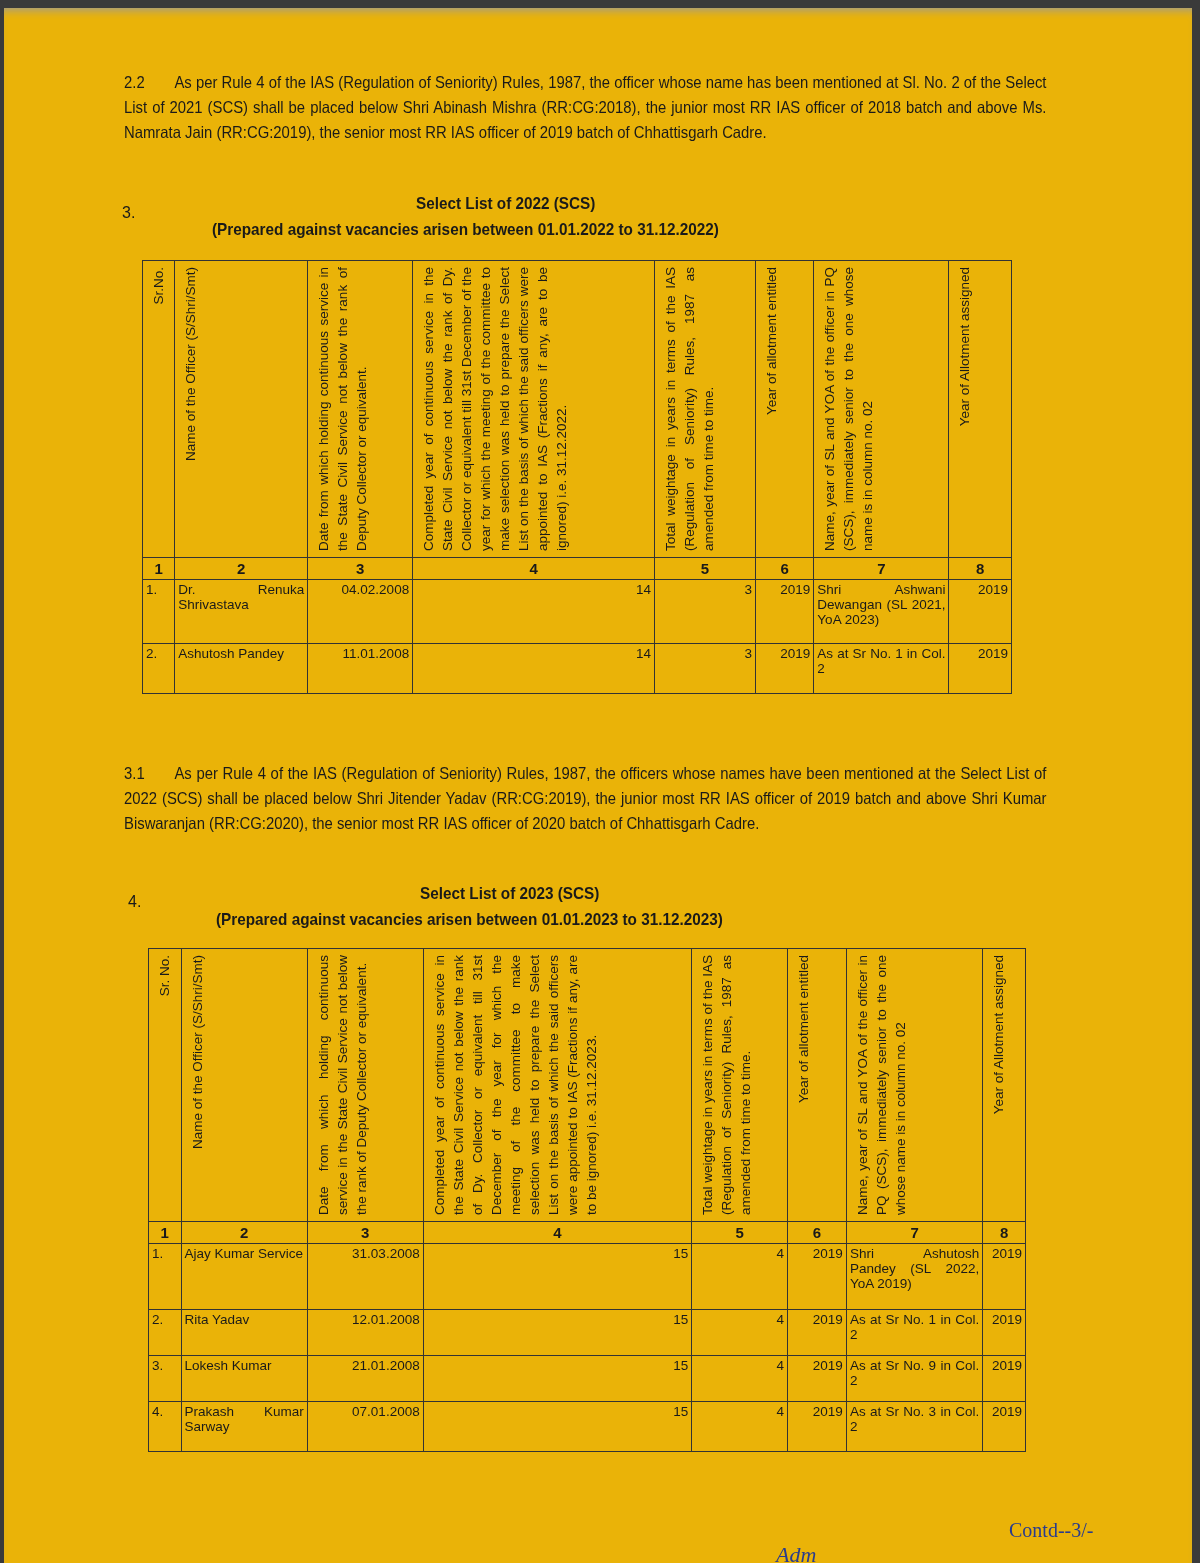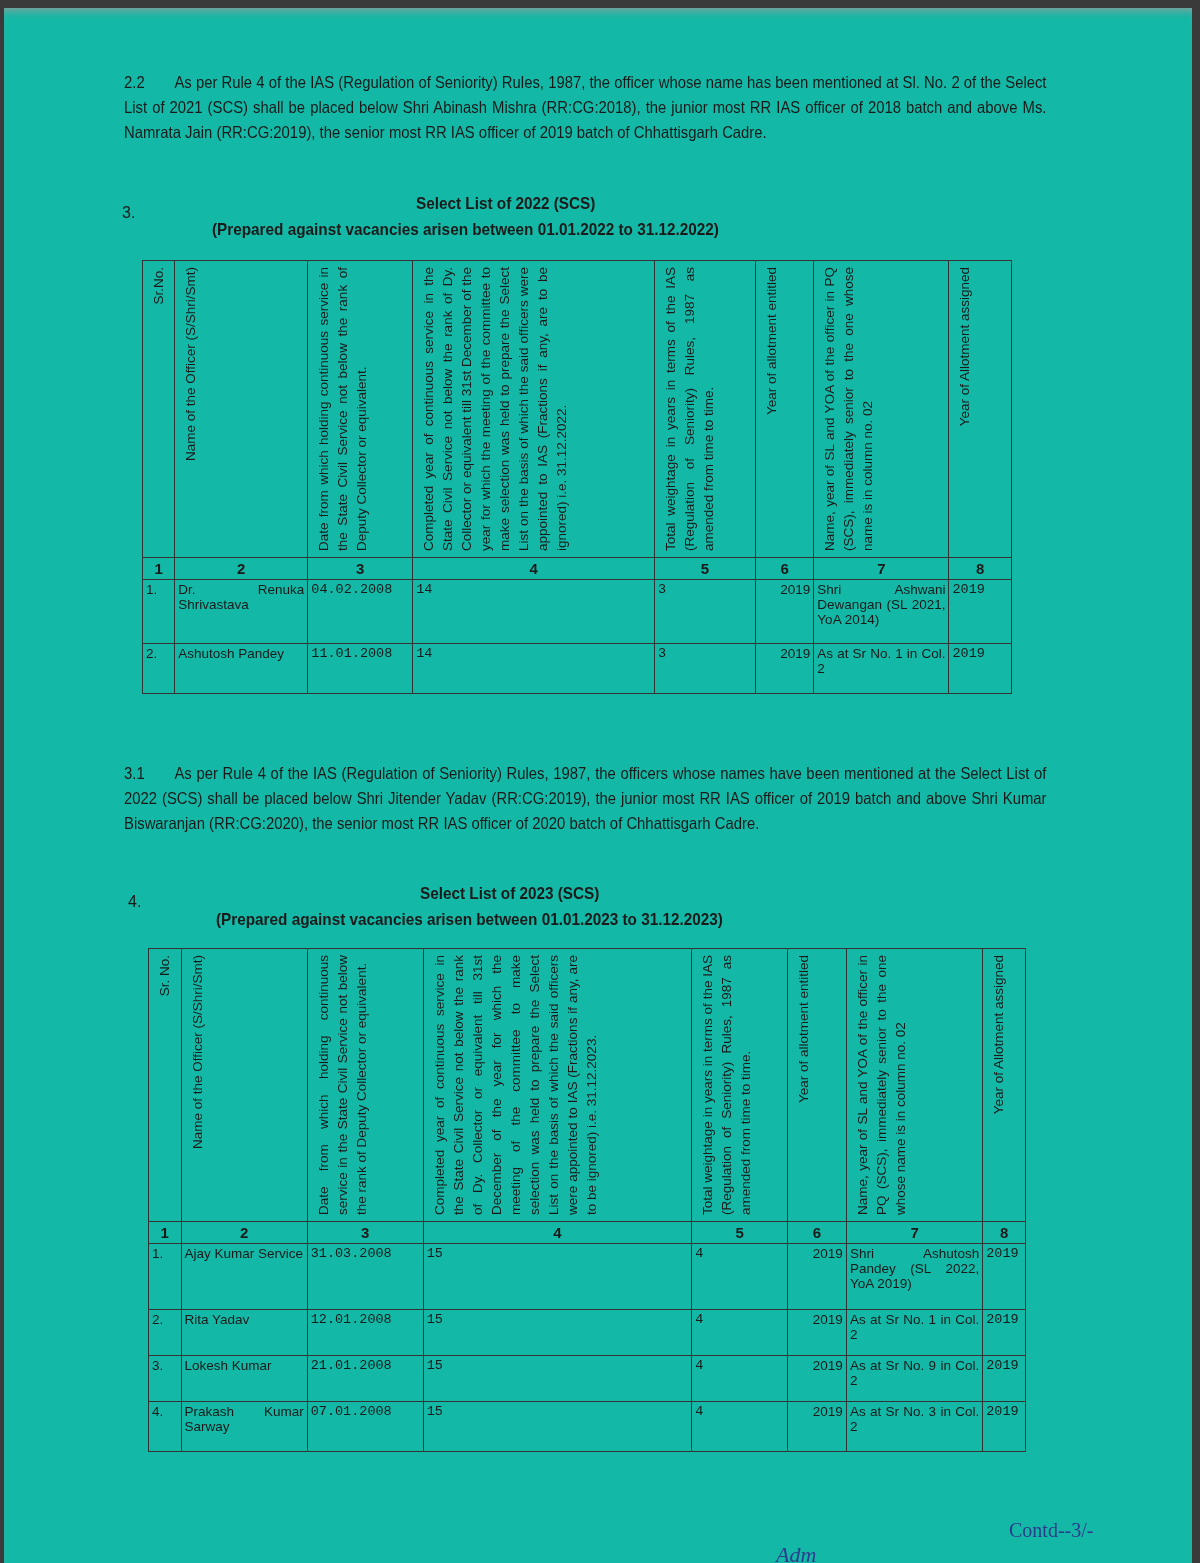--- a/index.html
+++ b/index.html
@@ -1,27 +1,27 @@
 <!DOCTYPE html>
 <html><head>
 <meta charset="utf-8">
 <style>
   html, body { margin:0; padding:0; }
   body { width:1200px; height:1563px; background:#3a3a3a; position:relative; overflow:hidden; font-family:"Liberation Sans", sans-serif; color:#1a1a1a; }
-  .page { position:absolute; left:4px; top:8px; width:1188px; height:1555px; background:#14b8a6; box-shadow: inset 0 8px 10px -6px #999; }
+  .page { position:absolute; left:4px; top:8px; width:1188px; height:1555px; background:#eab308; box-shadow: inset 0 8px 10px -6px #999; }
   .para { position:absolute; left:120px; width:925px; font-size:16.5px; line-height:25px; text-align:justify; transform: scaleX(0.9); transform-origin:left top; width:1025px; }
   .para .num { display:inline-block; width:56px; }
   .secnum { position:absolute; font-size:16px; }
   .title { position:absolute; font-weight:bold; font-size:17px; transform: scaleX(0.9); transform-origin:left top; white-space:nowrap; }
   table.sl { position:absolute; border-collapse:collapse; font-size:13.5px; }
   table.sl td { border:1.5px solid #333; padding:2px 3px; vertical-align:top; }
   .hdr td { height:inherit; vertical-align:bottom; padding:0; position:relative; }
   .vt { writing-mode: vertical-rl; transform: rotate(180deg); text-align:justify; line-height:19px; font-size:13.5px; padding:4px 3px; }
   .numrow td { text-align:center; font-weight:bold; font-size:15px; }
-  .c { text-align:left;font-family:Liberation Mono, monospace; }
+  .c { text-align:right; }
   .r { text-align:right; }
   .j { text-align:justify;margin-left:43px; }
   .sig { position:absolute; color:#2a3c8c; font-family:Liberation Serif, serif; font-style:italic;margin-top:24px; }
 </style>
 </head>
 <body>
 
 <div class="page">
 
   <div class="para" style="top:62px;">
@@ -80,21 +80,21 @@
       <td>7</td>
       <td>8</td>
     </tr>
     <tr style="height:64px;">
       <td>1.</td>
       <td class="j">Dr. Renuka Shrivastava</td>
       <td class="c">04.02.2008</td>
       <td class="c">14</td>
       <td class="c">3</td>
       <td class="r">2019</td>
-      <td class="j">Shri Ashwani Dewangan (SL 2021, YoA 2014)</td>
+      <td class="j">Shri Ashwani Dewangan (SL 2021, YoA 2023)</td>
       <td class="c">2019</td>
     </tr>
     <tr style="height:50px;">
       <td>2.</td>
       <td class="j">Ashutosh Pandey</td>
       <td class="c">11.01.2008</td>
       <td class="c">14</td>
       <td class="c">3</td>
       <td class="r">2019</td>
       <td class="j">As at Sr No. 1 in Col. 2</td>

